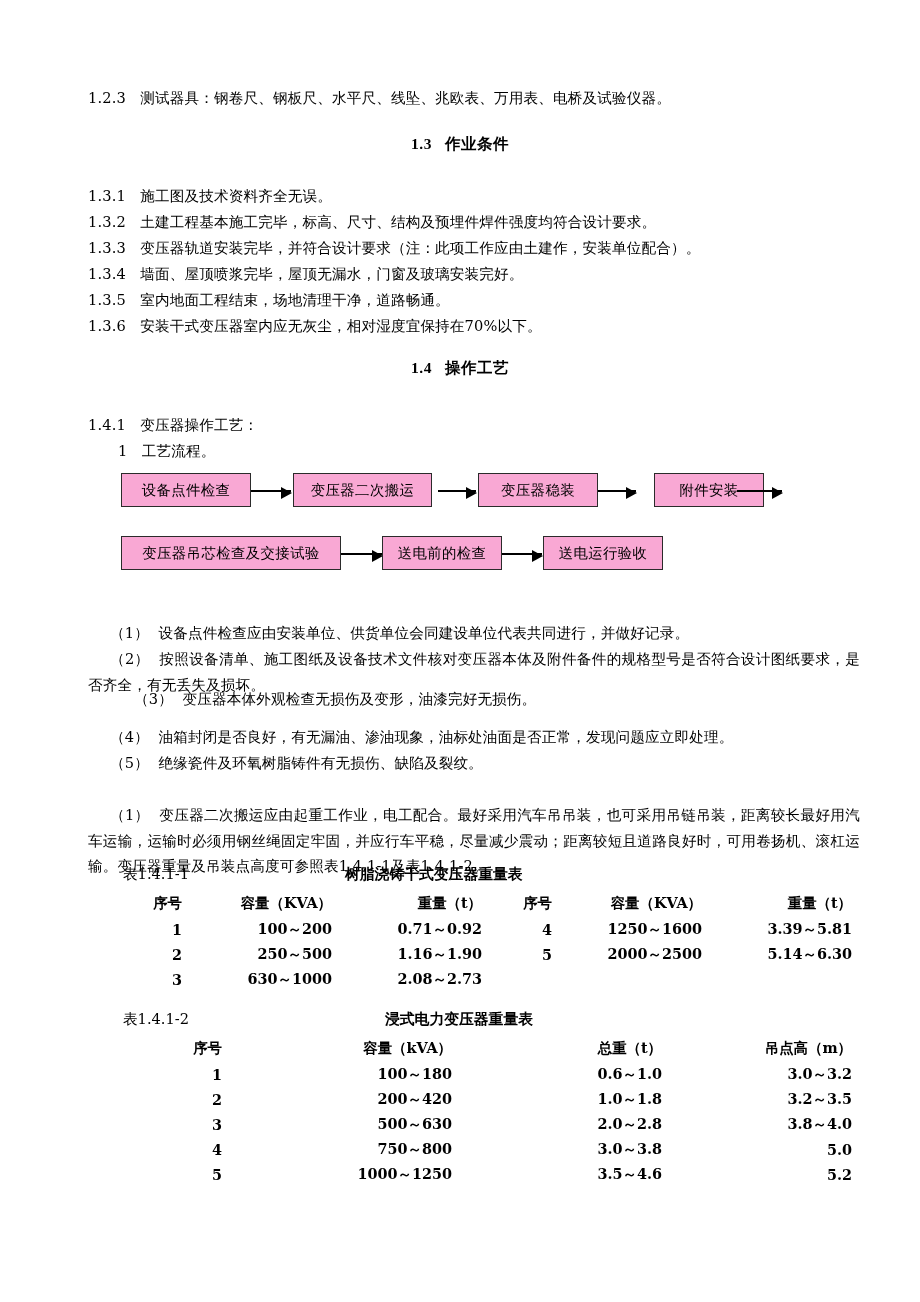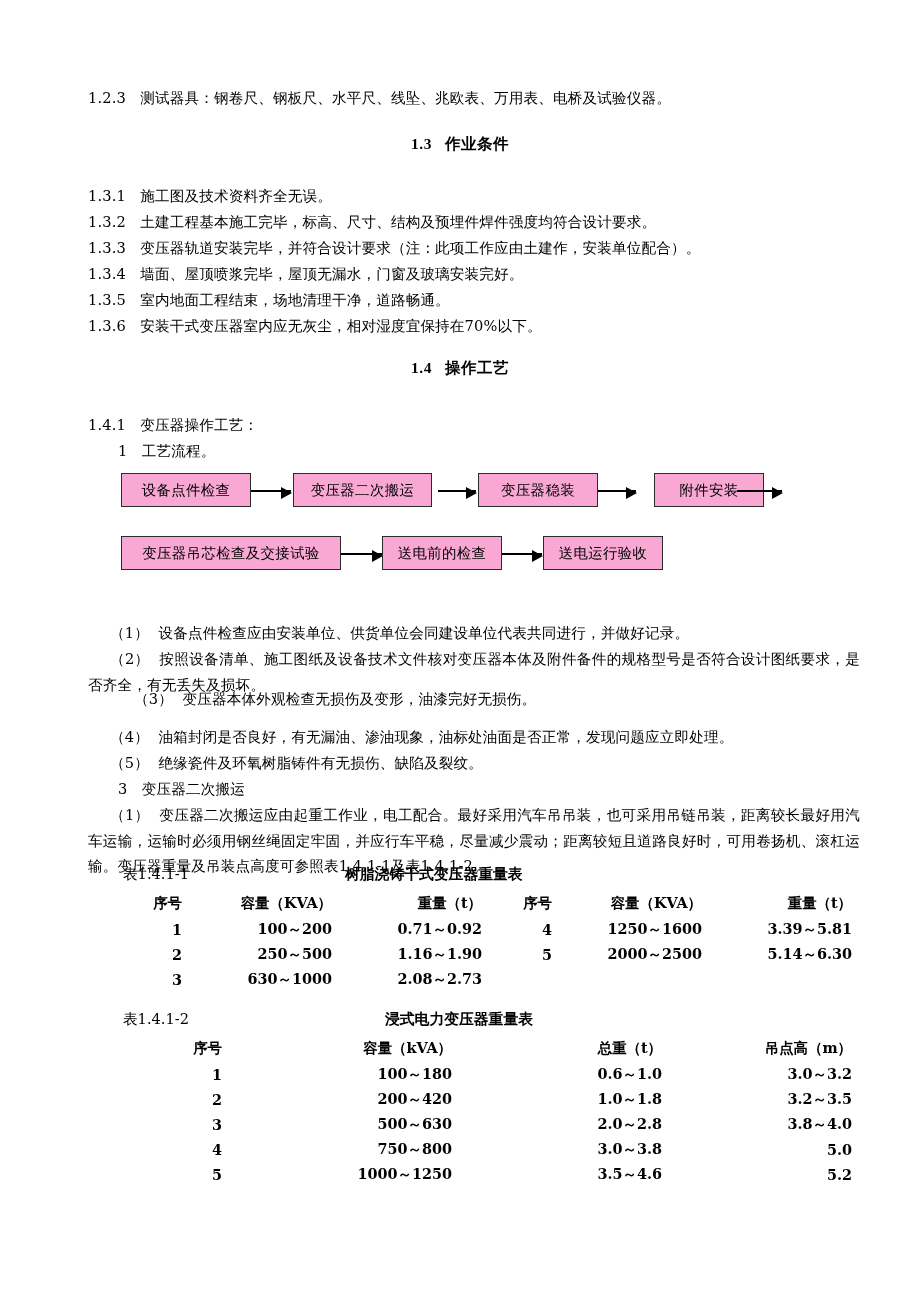--- a/index.html
+++ b/index.html
@@ -163,21 +163,20 @@
     <div class="fbox" style="left:543px; top:536px; width:120px; height:34px;">
       <span>送电运行验收</span>
     </div>
   </div>
 
   <div class="para" style="left:110px; top:620px; width:748px;">（1）  设备点件检查应由安装单位、供货单位会同建设单位代表共同进行，并做好记录。</div>
   <div class="para" style="left:88px; top:646px; width:772px; text-indent:22px;">（2）  按照设备清单、施工图纸及设备技术文件核对变压器本体及附件备件的规格型号是否符合设计图纸要求，是否齐全，有无丢失及损坏。</div>
   <div class="para" style="left:110px; top:686px; width:748px;margin-left:24px;">（3）  变压器本体外观检查无损伤及变形，油漆完好无损伤。</div>
   <div class="para" style="left:110px; top:724px; width:748px;">（4）  油箱封闭是否良好，有无漏油、渗油现象，油标处油面是否正常，发现问题应立即处理。</div>
   <div class="para" style="left:110px; top:750px; width:748px;">（5）  绝缘瓷件及环氧树脂铸件有无损伤、缺陷及裂纹。</div>
-  <div class="para" style="left:118px; top:776px; width:740px;">3   变压器二次搬运</div>
   <div class="para" style="left:88px; top:802px; width:772px; text-indent:22px;">（1）  变压器二次搬运应由起重工作业，电工配合。最好采用汽车吊吊装，也可采用吊链吊装，距离较长最好用汽车运输，运输时必须用钢丝绳固定牢固，并应行车平稳，尽量减少震动；距离较短且道路良好时，可用卷扬机、滚杠运输。变压器重量及吊装点高度可参照表1.4.1-1及表1.4.1-2。</div>
 
   <div class="tbl-caption" style="left:123px; top:865px;">表1.4.1-1</div>
   <div class="tbl-title" style="left:345px; top:865px;">树脂浇铸干式变压器重量表</div>
 
   <table class="data" style="left:112px; top:890px; width:740px;">
     <colgroup>
       <col style="width:70px">
         <col style="width:150px">
         <col style="width:150px">

